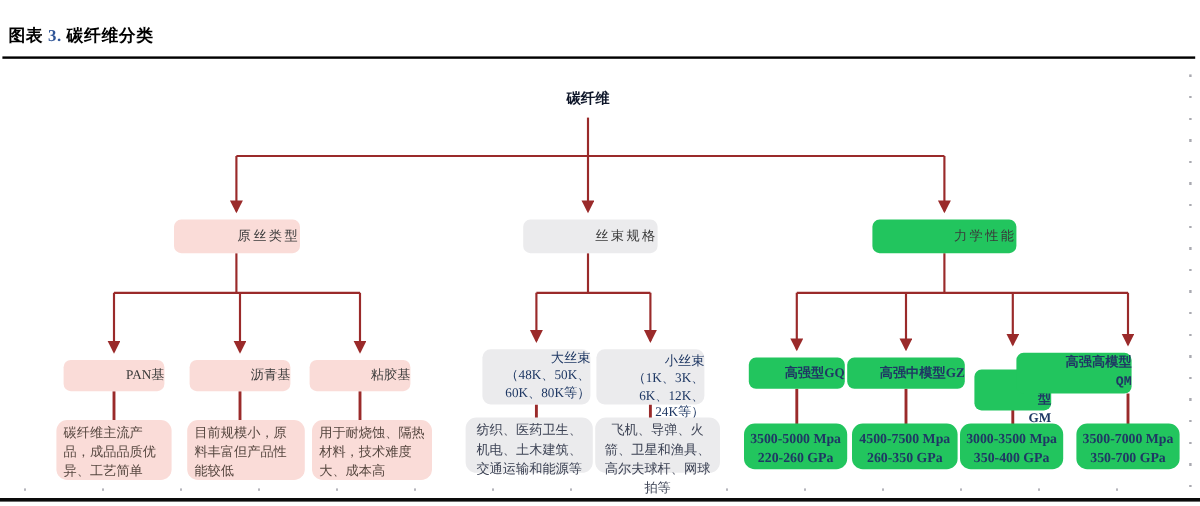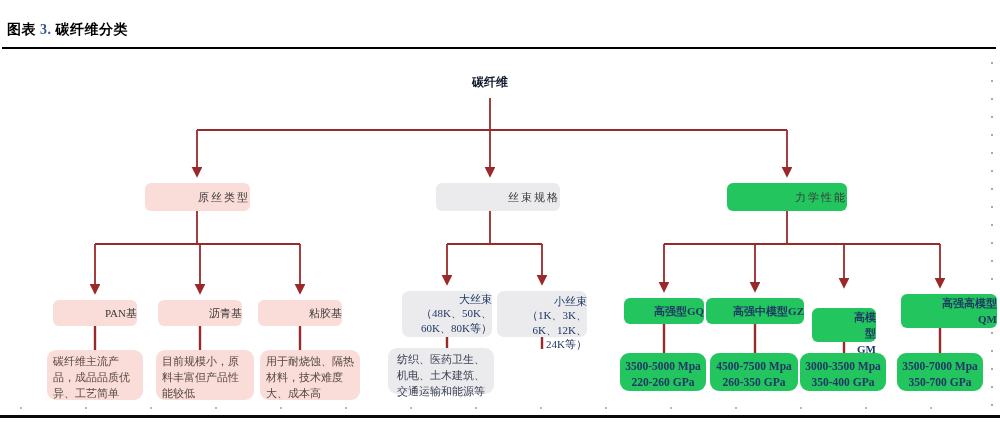--- a/index.html
+++ b/index.html
@@ -39,34 +39,34 @@
     position:absolute;z-index:1;border-radius:9px;font-size:11px;line-height:1.45;
     padding:4px 6px;box-sizing:border-box;text-align:left;color:#55463f;
   }
   .desc.gray{text-align:center;color:#3c4254;}
   .val{
     position:absolute;z-index:1;border-radius:9px;font-size:11.5px;line-height:1.4;
     padding:5px 2px;box-sizing:border-box;text-align:center;color:#1f3864;font-weight:bold;
   }
   
   .n-yuansi{left:145px;width:105px;}
-  .n-sishu{left:436px;width:124px;}
+  .n-sishu{left:436px;width:112px;}
   .n-lixue{left:727px;width:120px;}
   
   .n-pan{left:53px;width:84px;top:300px;}
   .n-liqing{left:158px;width:84px;top:300px;}
   .n-nianjiao{left:258px;width:84px;top:300px;padding-left:40px;}
   
   .n-dasi{left:402px;width:90px;top:291px;height:46px;padding-top:1px;line-height:1.3;border-radius:7px;}
   .n-xiaosi{left:497px;width:90px;top:291px;height:46px;padding-top:3px;line-height:1.3;border-radius:7px;padding-left:28px;}
   
   .n-gq{left:624px;width:80px;top:298px;}
   .n-gz{left:706px;width:98px;top:298px;}
   .n-gm{left:812px;width:64px;top:308px;height:34px;line-height:16px;padding-top:1px;padding-left:37px;}
-  .n-qm{left:901px;width:96px;top:294px;height:34px;line-height:16px;padding-top:1px;}
+  .n-qm{left:847px;width:96px;top:294px;height:34px;line-height:16px;padding-top:1px;font-family:Liberation Mono, monospace;}
   
   .d-pan{left:47px;width:96px;top:350px;height:50px;}
   .d-liqing{left:156px;width:98px;top:350px;height:50px;}
   .d-nianjiao{left:260px;width:100px;top:350px;height:50px;}
   .d-dasi{left:388px;width:106px;top:348px;height:46px;}
   .d-xiaosi{left:496px;width:104px;top:348px;height:46px;}
   .v-gq{left:620px;width:86px;top:353px;height:38px;}
   .v-gz{left:710px;width:88px;top:353px;height:38px;}
   .v-gm{left:800px;width:86px;top:353px;height:38px;}
   .v-qm{left:897px;width:86px;top:353px;height:38px;}
@@ -146,20 +146,21 @@
   <div class="node salmon navy bold prewrap n-gm">高模型
 GM</div>
   <div class="node salmon navy bold prewrap n-qm">高强高模型
 QM</div>
 
   <div class="desc pink d-pan">碳纤维主流产品，成品品质优异、工艺简单</div>
   <div class="desc pink d-liqing">目前规模小，原料丰富但产品性能较低</div>
   <div class="desc pink d-nianjiao">用于耐烧蚀、隔热材料，技术难度大、成本高</div>
 
   <div class="desc gray d-dasi">纺织、医药卫生、机电、土木建筑、交通运输和能源等</div>
+  <div class="desc gray d-xiaosi">飞机、导弹、火箭、卫星和渔具、高尔夫球杆、网球拍等</div>
 
   <div class="val salmon prewrap v-gq">3500-5000 Mpa
 220-260 GPa</div>
   <div class="val salmon prewrap v-gz">4500-7500 Mpa
 260-350 GPa</div>
   <div class="val salmon prewrap v-gm">3000-3500 Mpa
 350-400 GPa</div>
   <div class="val salmon prewrap v-qm">3500-7000 Mpa
 350-700 GPa</div>
 

